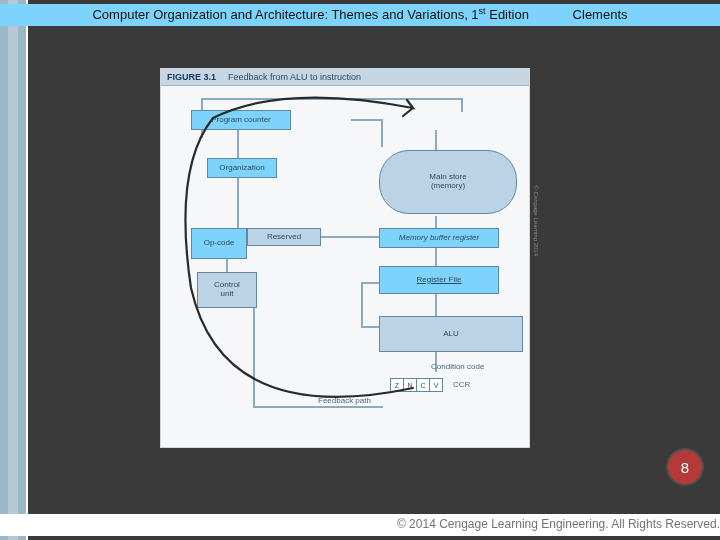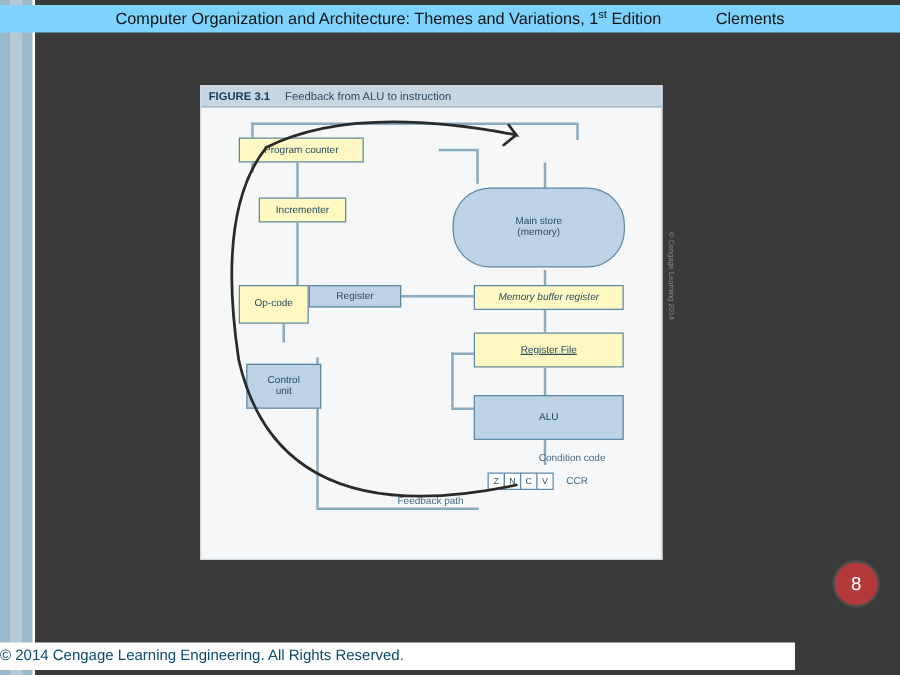--- a/index.html
+++ b/index.html
@@ -49,21 +49,21 @@
     display: flex;
     gap: 12px;
   }
   .fig-title .fignum { color:#123a5a; font-weight:bold; }
   .diagram {
     position: relative;
     width: 100%; height: calc(100% - 18px);
   }
   .box {
     position: absolute;
-    background: #fef9c3;
+    background: #7dd3fc;
     border: 1px solid #5f88a6;
     font-size: 8px;
     color: #2a4a61;
     display: flex;
     align-items: center;
     justify-content: center;
     text-align: center;
     padding: 2px;
     line-height: 1.1;
   }
@@ -109,23 +109,23 @@
     width: 34px; height: 34px;
     border-radius: 50%;
     background: #b43a3a;
     color: #fff;
     font-size: 15px;
     display:flex; align-items:center; justify-content:center;
     box-shadow: 0 0 0 2px rgba(255,255,255,0.1);
   }
   .footer {
     position: absolute;
-    left: 0; bottom: 4px; width: 636px;
-    text-align: left;
-    color: #0c4a6e;
+    left: 0; bottom: 4px; width: 720px;
+    text-align: right;
+    color: #737373;
     font-size: 12px;
     background: #fff;
     padding: 3px 0 5px;
   }
 </style>
 </head>
 <body>
 
 <div class="left-stripe">
   <div class="left-stripe-inner"></div>
@@ -157,30 +157,30 @@
     <div class="line" style="left:65px; top:160px; width:2px; height:28px;"></div>
     <div class="line" style="left:274px; top:208px; width:2px; height:24px;"></div>
     <div class="line" style="left:200px; top:196px; width:20px; height:2px;"></div>
     <div class="line" style="left:200px; top:196px; width:2px; height:44px;"></div>
     <div class="line" style="left:200px; top:240px; width:20px; height:2px;"></div>
     <div class="line" style="left:274px; top:266px; width:2px; height:20px;"></div>
     <div class="line" style="left:92px; top:200px; width:2px; height:120px;"></div>
     <div class="line" style="left:92px; top:320px; width:130px; height:2px;"></div>
 
     <div class="box" style="left:30px; top:24px; width:100px; height:20px;">Program counter</div>
-    <div class="box" style="left:46px; top:72px; width:70px; height:20px;">Incrementer</div>
-    <div class="box blue" style="left:201px; top:64px; width:138px; height:64px; white-space:pre-line;border-radius:30px;">Main store
+    <div class="box" style="left:46px; top:72px; width:70px; height:20px;">Organization</div>
+    <div class="box blue" style="left:218px; top:64px; width:138px; height:64px; white-space:pre-line;border-radius:30px;">Main store
 (memory)</div>
     <div class="box" style="left:30px; top:142px; width:56px; height:31px;">Op-code</div>
-    <div class="box blue" style="left:86px; top:142px; width:74px; height:18px;">Register</div>
+    <div class="box blue" style="left:86px; top:142px; width:74px; height:18px;">Reserved</div>
     <div class="box" style="left:218px; top:142px; width:120px; height:20px;font-style:italic;">Memory buffer register</div>
-    <div class="box blue" style="left:36px; top:186px; width:60px; height:36px; white-space:pre-line;margin-top:19px;">Control
+    <div class="box blue" style="left:36px; top:186px; width:60px; height:36px; white-space:pre-line;">Control
 unit</div>
     <div class="box" style="left:218px; top:180px; width:120px; height:28px;text-decoration:underline;">Register File</div>
-    <div class="box blue" style="left:218px; top:230px; width:120px; height:36px;">ALU</div>
+    <div class="box blue" style="left:218px; top:230px; width:144px; height:36px;">ALU</div>
 
     <div class="label" style="left:270px; top:276px;">Condition code</div>
 
     <div class="ccr-cells" style="left:230px; top:292px;">
       <div>Z</div>
       <div>N</div>
       <div>C</div>
       <div>V</div>
     </div>
     <div class="label" style="left:292px; top:294px;">CCR</div>

